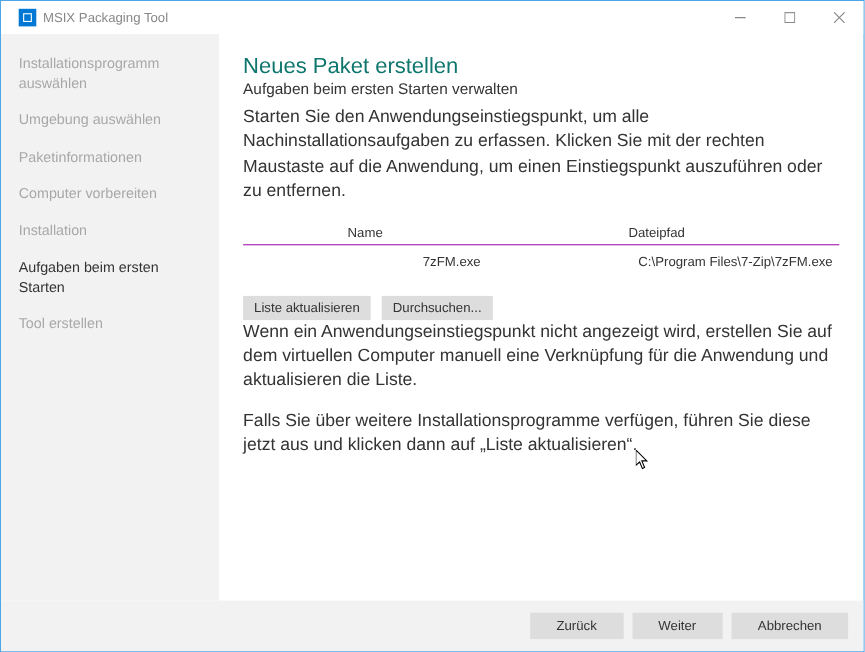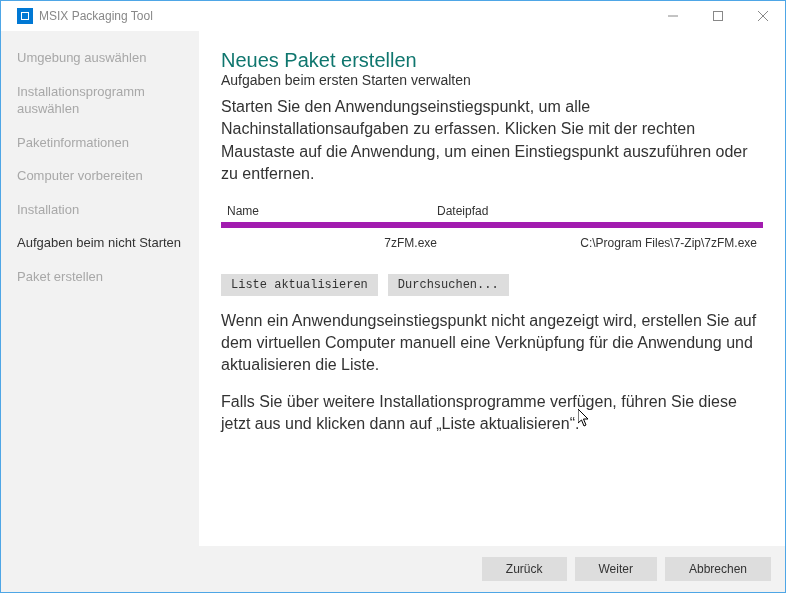--- a/index.html
+++ b/index.html
@@ -91,36 +91,35 @@
       line-height: 1.4;
       margin-bottom: 14px;
     }
     .table {
       width: 100%;
       font-size: 12px;
       margin-bottom: 16px;
     }
     .table-header {
       display: flex;
-      border-bottom: 6px solid #a21caf;
+      border-bottom: 1px solid #a21caf;
       padding: 4px 6px;
       color: #333;
+      text-align: center;
     }
     .col-name { width: 210px; }
     .col-path { flex: 1; }
     .table-row {
       display: flex;
       padding: 8px 6px;
       text-align: right;
     }
     .btn-row {
       display: flex;
       gap: 10px;
-      margin-bottom: 14px;
-      font-family: Liberation Mono, monospace;
     }
     .btn {
       background: #ddd;
       border: none;
       padding: 4px 10px;
       font-size: 12px;
       font-family: inherit;
       color: #333;
       cursor: pointer;
     }
@@ -172,27 +171,27 @@
       <svg width="10" height="10" viewBox="0 0 10 10">
           <line x1="0" y1="0" x2="10" y2="10" stroke="#888" stroke-width="1"></line>
           <line x1="10" y1="0" x2="0" y2="10" stroke="#888" stroke-width="1"></line>
         </svg>
     </div>
   </div>
 </div>
 
 <div class="main">
   <div class="sidebar">
+    <div class="sidebar-item">Installationsprogramm auswählen</div>
     <div class="sidebar-item">Umgebung auswählen</div>
-    <div class="sidebar-item">Installationsprogramm auswählen</div>
     <div class="sidebar-item">Paketinformationen</div>
     <div class="sidebar-item">Computer vorbereiten</div>
     <div class="sidebar-item">Installation</div>
-    <div class="sidebar-item active">Aufgaben beim nicht Starten</div>
-    <div class="sidebar-item">Paket erstellen</div>
+    <div class="sidebar-item active">Aufgaben beim ersten Starten</div>
+    <div class="sidebar-item">Tool erstellen</div>
   </div>
 
   <div class="content">
     <h1 class="page-title">Neues Paket erstellen</h1>
     <h2 class="page-subtitle">Aufgaben beim ersten Starten verwalten</h2>
     <p class="desc">Starten Sie den Anwendungseinstiegspunkt, um alle Nachinstallationsaufgaben zu erfassen. Klicken Sie mit der rechten Maustaste auf die Anwendung, um einen Einstiegspunkt auszuführen oder zu entfernen.</p>
 
     <div class="table">
       <div class="table-header">
         <div class="col-name">Name</div>

